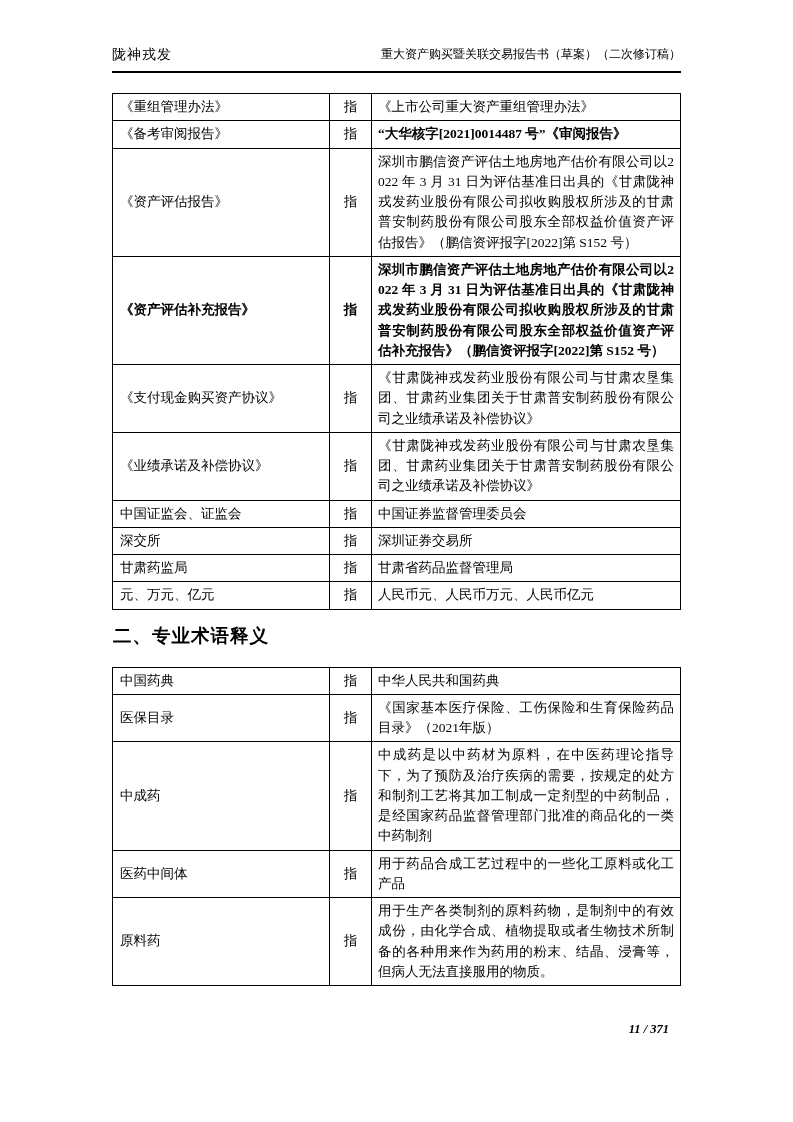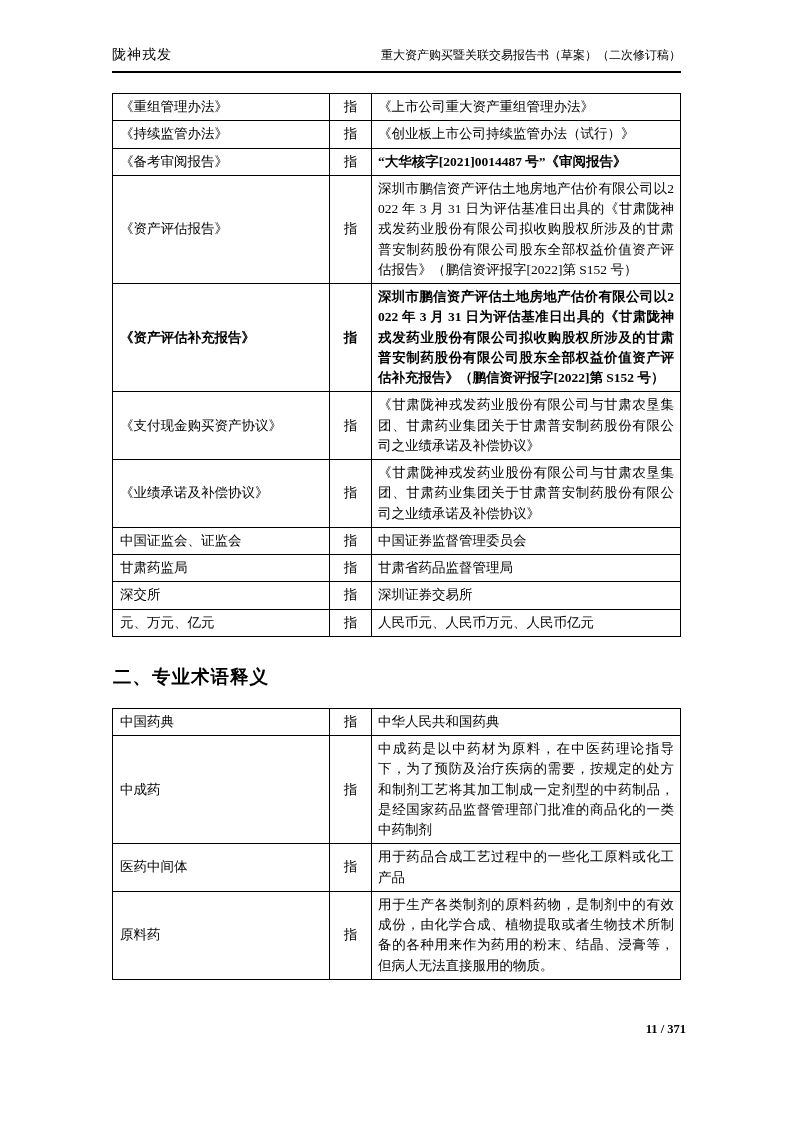--- a/index.html
+++ b/index.html
@@ -14,21 +14,21 @@
     position: relative;
     width: 793px; height: 1122px;
     overflow: hidden;
     background: #ffffff;
   }
   .header {
     position: absolute;
     top: 46px; left: 112px; width: 569px;
     display: flex;
     justify-content: space-between;
-    align-items: center;
+    align-items: flex-start;
     border-bottom: 2px solid #000;
     padding-bottom: 7px;
   }
   .header-left { font-size: 14px; letter-spacing: 1px; }
   .header-right { font-size: 12px; }
   .content {
     position: absolute;
     top: 93px; left: 112px; width: 569px;
   }
   table.def-table {
@@ -42,57 +42,53 @@
     padding: 3px 6px;
     line-height: 1.5;
     vertical-align: middle;
     word-break: break-all;
   }
   td.term  { width: 217px; padding-left: 7px; }
   td.zhi   { width: 42px; text-align: center; }
   td.def   { text-align: justify; }
   .bold    { font-weight: bold; }
   .section-heading {
-    margin: 27px 0 0 1px;
+    margin: 13px 0 0 1px;
     font-size: 18.5px;
     font-weight: bold;
     font-family: "Liberation Sans", "DejaVu Sans", sans-serif;
     letter-spacing: 1px;
   }
   .table2-wrap { margin-top: 19px; }
   .footer {
     position: absolute;
-    top: 1022px; right: 107px;
+    top: 1022px; right: 124px;
     font-size: 12.5px;
     font-weight: bold;
+    font-style: italic;
   }
 </style>
 </head>
 <body>
 
 <div class="page">
 
   <div class="header">
     <span class="header-left">陇神戎发</span>
     <span class="header-right">重大资产购买暨关联交易报告书（草案）（二次修订稿）</span>
   </div>
 
   <div class="content">
 
     <table class="def-table">
       <tbody>
         <tr>
           <td class="term">《重组管理办法》</td>
           <td class="zhi">指</td>
           <td class="def">《上市公司重大资产重组管理办法》</td>
-        </tr>
-        <tr>
-          <td class="term">《持续监管办法》</td>
-          <td class="zhi">指</td>
-          <td class="def">《创业板上市公司持续监管办法（试行）》</td>
         </tr>
         <tr>
           <td class="term">《备考审阅报告》</td>
           <td class="zhi">指</td>
           <td class="def bold">“大华核字[2021]0014487 号”《审阅报告》</td>
         </tr>
         <tr>
           <td class="term">《资产评估报告》</td>
           <td class="zhi">指</td>
           <td class="def">深圳市鹏信资产评估土地房地产估价有限公司以2022 年 3 月 31 日为评估基准日出具的《甘肃陇神戎发药业股份有限公司拟收购股权所涉及的甘肃普安制药股份有限公司股东全部权益价值资产评估报告》（鹏信资评报字[2022]第 S152 号）</td>
@@ -111,46 +107,51 @@
           <td class="term">《业绩承诺及补偿协议》</td>
           <td class="zhi">指</td>
           <td class="def">《甘肃陇神戎发药业股份有限公司与甘肃农垦集团、甘肃药业集团关于甘肃普安制药股份有限公司之业绩承诺及补偿协议》</td>
         </tr>
         <tr>
           <td class="term">中国证监会、证监会</td>
           <td class="zhi">指</td>
           <td class="def">中国证券监督管理委员会</td>
         </tr>
         <tr>
+          <td class="term">深交所</td>
+          <td class="zhi">指</td>
+          <td class="def">深圳证券交易所</td>
+        </tr>
+        <tr>
           <td class="term">甘肃药监局</td>
           <td class="zhi">指</td>
           <td class="def">甘肃省药品监督管理局</td>
-        </tr>
-        <tr>
-          <td class="term">深交所</td>
-          <td class="zhi">指</td>
-          <td class="def">深圳证券交易所</td>
         </tr>
         <tr>
           <td class="term">元、万元、亿元</td>
           <td class="zhi">指</td>
           <td class="def">人民币元、人民币万元、人民币亿元</td>
         </tr>
       </tbody>
     </table>
 
     <h2 class="section-heading">二、专业术语释义</h2>
 
     <div class="table2-wrap">
       <table class="def-table">
         <tbody>
           <tr>
             <td class="term">中国药典</td>
             <td class="zhi">指</td>
             <td class="def">中华人民共和国药典</td>
+          </tr>
+          <tr>
+            <td class="term">医保目录</td>
+            <td class="zhi">指</td>
+            <td class="def">《国家基本医疗保险、工伤保险和生育保险药品目录》（2021年版）</td>
           </tr>
           <tr>
             <td class="term">中成药</td>
             <td class="zhi">指</td>
             <td class="def">中成药是以中药材为原料，在中医药理论指导下，为了预防及治疗疾病的需要，按规定的处方和制剂工艺将其加工制成一定剂型的中药制品，是经国家药品监督管理部门批准的商品化的一类中药制剂</td>
           </tr>
           <tr>
             <td class="term">医药中间体</td>
             <td class="zhi">指</td>
             <td class="def">用于药品合成工艺过程中的一些化工原料或化工产品</td>

